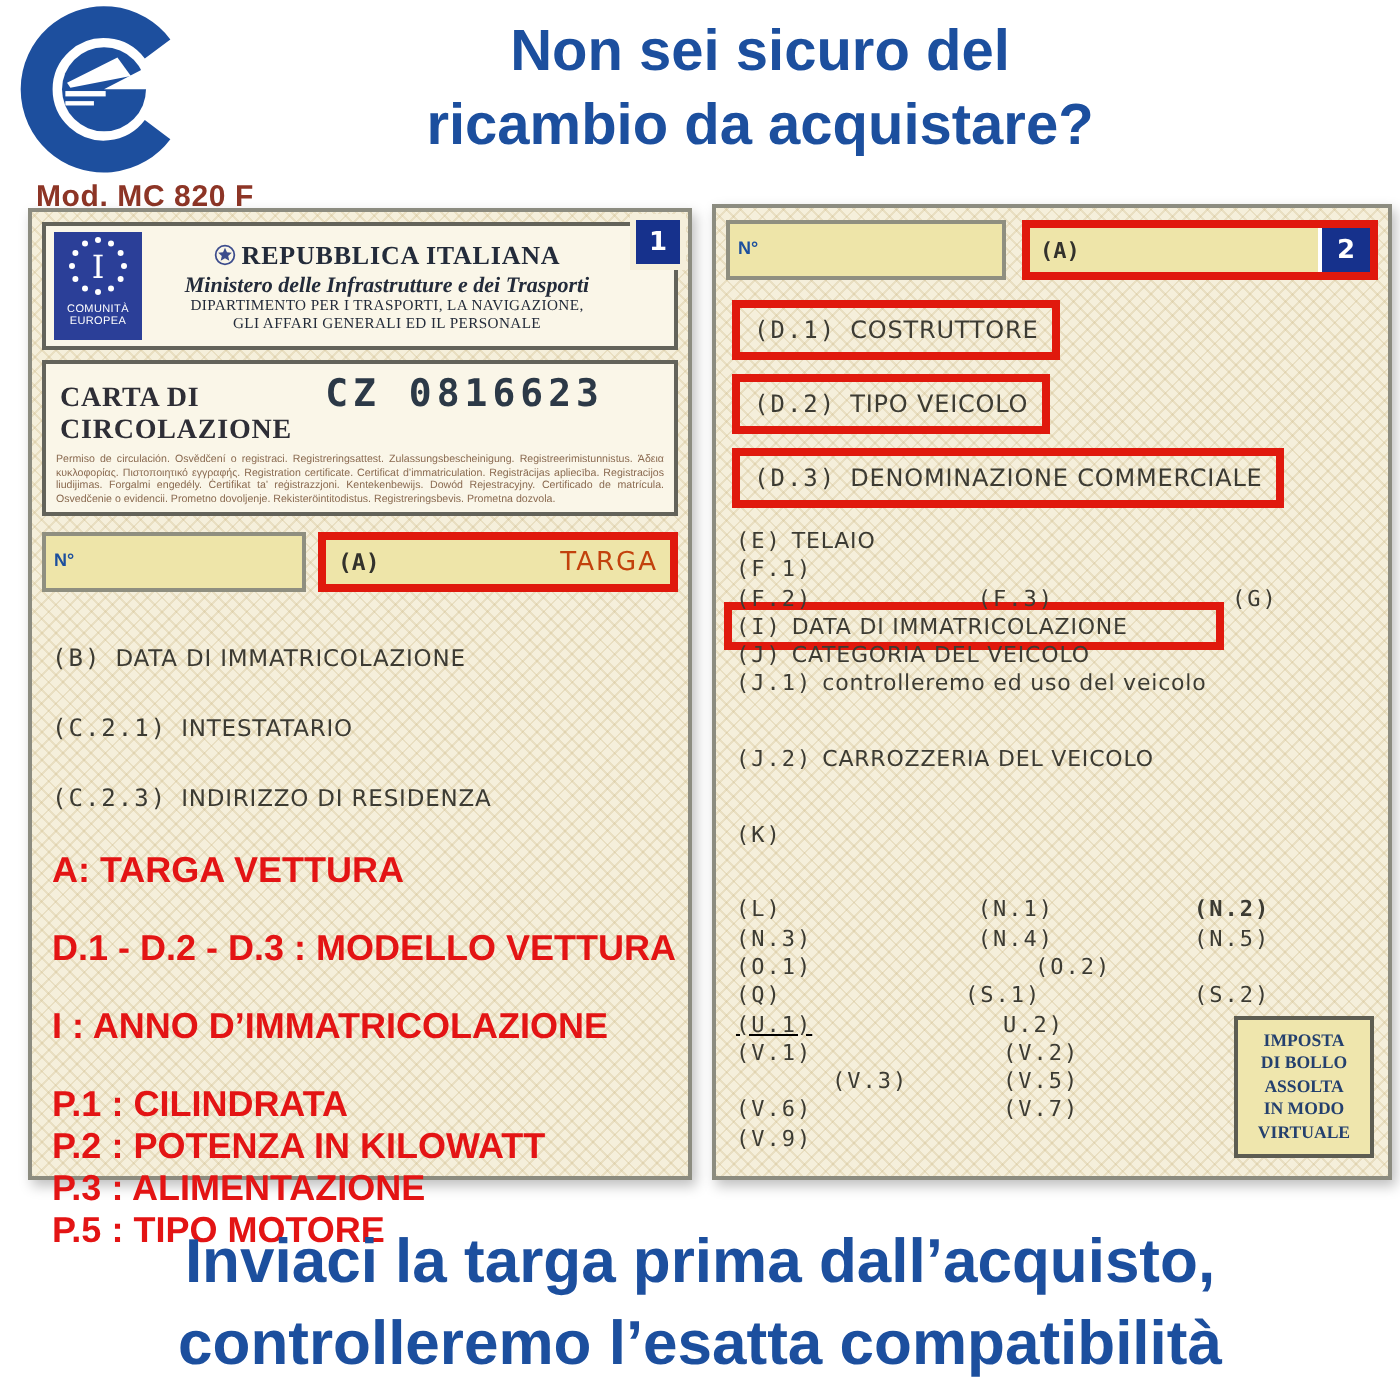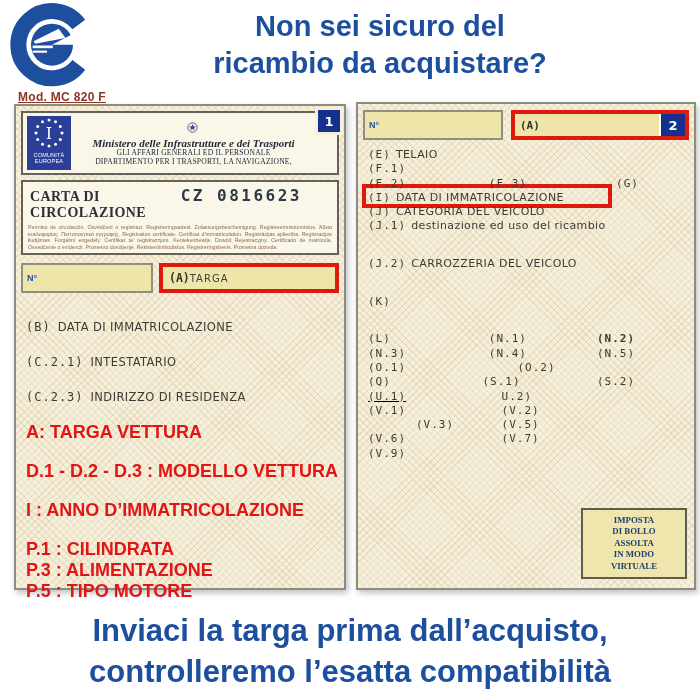--- a/index.html
+++ b/index.html
@@ -8,21 +8,21 @@
     background:#ffffff;
     font-family:"Liberation Sans",sans-serif;
   }
   
   .logo{position:absolute;left:10px;top:-2px;width:84px;height:90px;}
   .top-title{
     position:absolute;left:150px;top:8px;width:460px;text-align:center;
     font-weight:bold;font-size:29px;line-height:37px;color:#1c4f9e;
   }
   .mod-label{
-    position:absolute;left:18px;top:90px;font-size:12px;font-weight:bold;color:#8d3526;letter-spacing:.3px;text-decoration:underline;
+    position:absolute;left:18px;top:90px;font-size:15px;font-weight:bold;color:#8d3526;letter-spacing:.3px;
   }
   
   .panel{
     position:absolute;
     background-color:#f5efdb;
     background-image:
       repeating-linear-gradient(45deg, rgba(205,185,135,.30) 0 1px, transparent 1px 5px),
       repeating-linear-gradient(-45deg, rgba(205,185,135,.30) 0 1px, transparent 1px 5px);
     border:2px solid #8c8c80;
     box-shadow:2px 3px 6px rgba(0,0,0,.25);
@@ -47,30 +47,30 @@
   .eu-label{color:#fff;font-size:5.5px;line-height:6.4px;text-align:center;letter-spacing:.2px;}
   .hdr-center{flex:1;text-align:center;}
   .republic{font-family:"Liberation Serif",serif;font-weight:bold;font-size:13px;color:#232b3a;letter-spacing:.4px;white-space:nowrap;}
   .republic svg{vertical-align:-1px;margin-right:3px;}
   .ministry{font-family:"Liberation Serif",serif;font-weight:bold;font-style:italic;font-size:11px;color:#232b3a;margin-top:1px;white-space:nowrap;}
   .dept{font-family:"Liberation Serif",serif;font-size:7.6px;line-height:8.8px;color:#232b3a;letter-spacing:.2px;}
   
   .carta{margin:2px 5px 0 5px;border:2px solid #63635a;background:#faf6e8;padding:3px 5px 3px 5px;}
   .carta-row{display:flex;align-items:baseline;padding:1px 2px;}
   .carta-title{font-family:"Liberation Serif",serif;font-weight:bold;font-size:14px;color:#2e2e36;letter-spacing:.4px;flex:1;}
-  .carta-num{font-family:"DejaVu Sans Mono",monospace;font-weight:bold;font-size:16px;letter-spacing:2.5px;color:#2c3947;margin-right:28px;}
+  .carta-num{font-family:"DejaVu Sans Mono",monospace;font-weight:bold;font-size:19px;letter-spacing:2.5px;color:#2c3947;margin-right:28px;}
   .fineprint{font-size:5.3px;line-height:6.6px;color:#8a6a50;text-align:justify;margin-top:2px;}
   
   .nrow{display:flex;margin:8px 5px 0 5px;height:30px;gap:6px;}
   .nfield{width:132px;background:#eee5a9;border:2px solid #8f8f80;padding:2px 4px;box-sizing:border-box;}
   .nfield .nlabel{font-size:9px;font-weight:bold;color:#1c4f9e;}
   .redbox{border:4px solid #e0190d;}
   .targa-box{flex:1;background:#eee5a9;display:flex;align-items:center;padding:0 6px;}
   .targa-code{font-family:"DejaVu Sans Mono",monospace;font-weight:bold;font-size:11.5px;color:#33322c;}
-  .targa-value{flex:1;text-align:left;font-family:"DejaVu Sans",sans-serif;font-size:10px;letter-spacing:1px;color:#404040;}
+  .targa-value{flex:1;text-align:right;font-family:"DejaVu Sans",sans-serif;font-size:13px;letter-spacing:1px;color:#c2410c;}
   
   .code{font-family:"DejaVu Sans Mono",monospace;font-size:12px;letter-spacing:1px;color:#3c3b33;}
   .lbl{font-family:"DejaVu Sans",sans-serif;font-size:11.5px;letter-spacing:.4px;color:#3c3b33;margin-left:7px;}
   
   .lfields{margin:24px 8px 0 10px;}
   .lfield{margin-bottom:17px;white-space:nowrap;}
   .annots{margin:15px 8px 11px 10px;color:#e31414;font-weight:bold;font-size:18px;line-height:21px;}
   .annot{white-space:nowrap;}
   
   .nrow2{display:flex;margin:6px 5px 0 5px;height:30px;gap:8px;}
@@ -88,21 +88,21 @@
   .drow .code{font-size:11px;}
   .drow .lbl{font-size:11px;margin-left:5px;}
   .dcell{position:absolute;top:0;z-index:1;}
   .drow.hl::before{
     content:"";position:absolute;left:-6px;top:-3px;width:242px;height:16px;
     border:4px solid #e0190d;z-index:0;
   }
   .red-group{border:4px solid #e0190d;margin:2px 26px 2px -6px;padding:1px 6px 2px 6px;}
   .stamp{
     position:absolute;right:7px;bottom:9px;width:62px;border:2px solid #5d5d52;background:#efe6ad;
-    padding:5px 20px;text-align:center;font-family:"Liberation Serif",serif;font-weight:bold;
+    padding:5px 2px;text-align:center;font-family:"Liberation Serif",serif;font-weight:bold;
     font-size:8.8px;line-height:11.5px;color:#24406e;
   }
   
   .footer{
     position:absolute;left:0;top:610px;width:700px;text-align:center;
     font-weight:bold;font-size:31px;line-height:41px;color:#1c4f9e;
   }
 </style>
 </head>
 <body>
@@ -147,24 +147,24 @@
         </g>
         <text x="20" y="23" font-size="16" font-family="DejaVu Serif, serif" fill="#fff" text-anchor="middle">I</text>
       </svg>
       <div class="eu-label">COMUNITÀ</div>
       <div class="eu-label">EUROPEA</div>
     </div>
     <div class="hdr-center">
       <div class="republic"><svg width="11" height="11" viewBox="0 0 20 20">
             <circle cx="10" cy="10" r="8.5" fill="none" stroke="#3c4c8c" stroke-width="1.6"></circle>
             <path d="M10 3.5 L11.8 7.6 L16.2 8 L12.9 10.9 L13.9 15.2 L10 12.9 L6.1 15.2 L7.1 10.9 L3.8 8 L8.2 7.6 Z" fill="#3c4c8c"></path>
-          </svg></div>
+          </svg><span>REPUBBLICA ITALIANA</span></div>
       <div class="ministry">Ministero delle Infrastrutture e dei Trasporti</div>
+      <div class="dept">DIPARTIMENTO PER I TRASPORTI, LA NAVIGAZIONE,</div>
       <div class="dept">GLI AFFARI GENERALI ED IL PERSONALE</div>
-      <div class="dept">DIPARTIMENTO PER I TRASPORTI, LA NAVIGAZIONE,</div>
     </div>
   </div>
 
   <div class="carta">
     <div class="carta-row">
       <span class="carta-title">CARTA DI CIRCOLAZIONE</span>
       <span class="carta-num">CZ 0816623</span>
     </div>
     <div class="fineprint">Permiso de circulación. Osvědčení o registraci. Registreringsattest. Zulassungsbescheinigung. Registreerimistunnistus. Άδεια κυκλοφορίας. Πιστοποιητικό εγγραφής. Registration certificate. Certificat d’immatriculation. Registrācijas apliecība. Registracijos liudijimas. Forgalmi engedély. Ċertifikat ta’ reġistrazzjoni. Kentekenbewijs. Dowód Rejestracyjny. Certificado de matrícula. Osvedčenie o evidencii. Prometno dovoljenje. Rekisteröintitodistus. Registreringsbevis. Prometna dozvola.</div>
   </div>
@@ -183,38 +183,53 @@
       <div class="lfield"><span class="code">(B)</span><span class="lbl">DATA DI IMMATRICOLAZIONE</span></div>
       <div class="lfield"><span class="code">(C.2.1)</span><span class="lbl">INTESTATARIO</span></div>
       <div class="lfield"><span class="code">(C.2.3)</span><span class="lbl">INDIRIZZO DI RESIDENZA</span></div>
     </div>
 
   <div class="annots">
       <div class="annot">A: TARGA VETTURA</div>
       <div class="annot" style="margin-top: 18px;">D.1 - D.2 - D.3 : MODELLO VETTURA</div>
       <div class="annot" style="margin-top: 18px;">I : ANNO D’IMMATRICOLAZIONE</div>
       <div class="annot" style="margin-top: 18px;">P.1 : CILINDRATA</div>
+      <div class="annot">P.2 : POTENZA IN KILOWATT</div>
       <div class="annot">P.3 : ALIMENTAZIONE</div>
       <div class="annot">P.5 :  TIPO MOTORE</div>
     </div>
 </div>
 
 <div class="panel right">
   <div class="nrow2">
     <div class="nfield" style="width:140px;">
       <span class="nlabel">N°</span>
     </div>
     <div class="redbox abox">
       <div class="afield">
         <span class="targa-code">(A)</span>
       </div>
       <div class="badge-inline">2</div>
     </div>
   </div>
 
+  <div class="dfields">
+      <div class="dfield">
+        <span class="code">(D.1)</span>
+        <span class="lbl">COSTRUTTORE</span>
+      </div>
+      <div class="dfield">
+        <span class="code">(D.2)</span>
+        <span class="lbl">TIPO VEICOLO</span>
+      </div>
+      <div class="dfield">
+        <span class="code">(D.3)</span>
+        <span class="lbl">DENOMINAZIONE COMMERCIALE</span>
+      </div>
+    </div>
 
   <div class="rows">
     <div>
         <div class="drow">
           <span class="dcell" style="left: 0%;"><span class="code">(E)</span><span class="lbl">TELAIO</span></span>
         </div>
         <div class="drow">
           <span class="dcell" style="left: 0%;"><span class="code">(F.1)</span></span>
         </div>
         <div class="drow">
@@ -222,21 +237,21 @@
           <span class="dcell" style="left: 38%;"><span class="code">(F.3)</span></span>
           <span class="dcell" style="left: 78%;"><span class="code">(G)</span></span>
         </div>
         <div class="drow hl">
           <span class="dcell" style="left: 0%;"><span class="code">(I)</span><span class="lbl">DATA DI IMMATRICOLAZIONE</span></span>
         </div>
         <div class="drow">
           <span class="dcell" style="left: 0%;"><span class="code">(J)</span><span class="lbl">CATEGORIA DEL VEICOLO</span></span>
         </div>
         <div class="drow">
-          <span class="dcell" style="left: 0%;"><span class="code">(J.1)</span><span class="lbl">destinazione ed uso del ricambio</span></span>
+          <span class="dcell" style="left: 0%;"><span class="code">(J.1)</span><span class="lbl">controlleremo ed uso del veicolo</span></span>
         </div>
         <div class="drow" style="margin-top: 23px;">
           <span class="dcell" style="left: 0%;"><span class="code">(J.2)</span><span class="lbl">CARROZZERIA DEL VEICOLO</span></span>
         </div>
         <div class="drow" style="margin-top: 24px;">
           <span class="dcell" style="left: 0%;"><span class="code">(K)</span></span>
         </div>
         <div class="drow" style="margin-top: 23px;">
           <span class="dcell" style="left: 0%;"><span class="code">(L)</span></span>
           <span class="dcell" style="left: 38%;"><span class="code">(N.1)</span></span>

